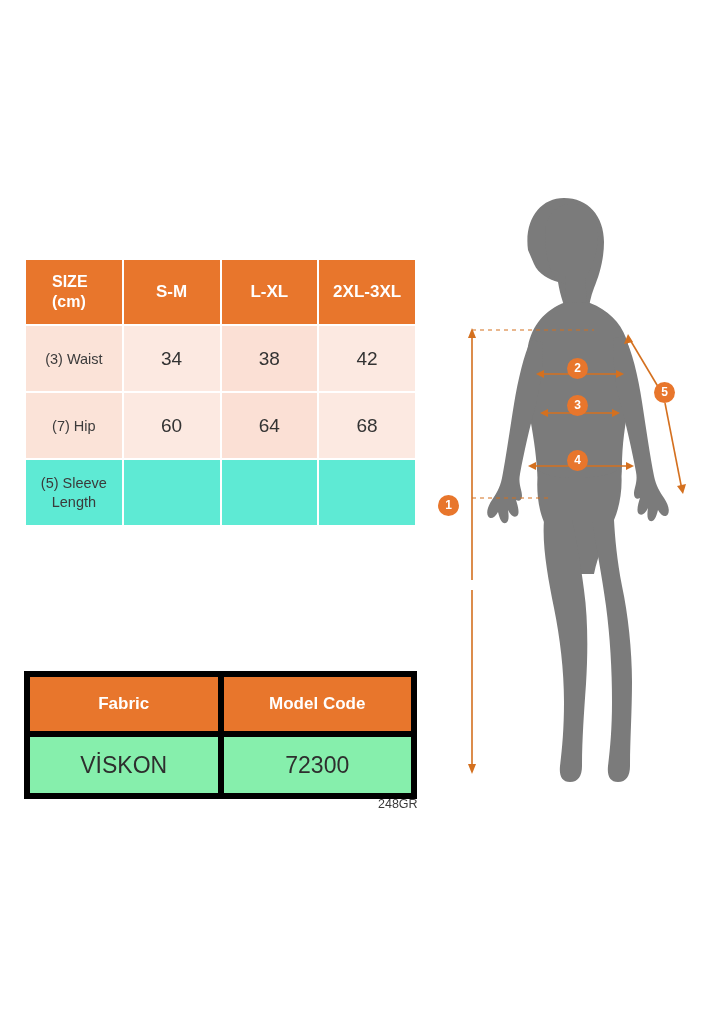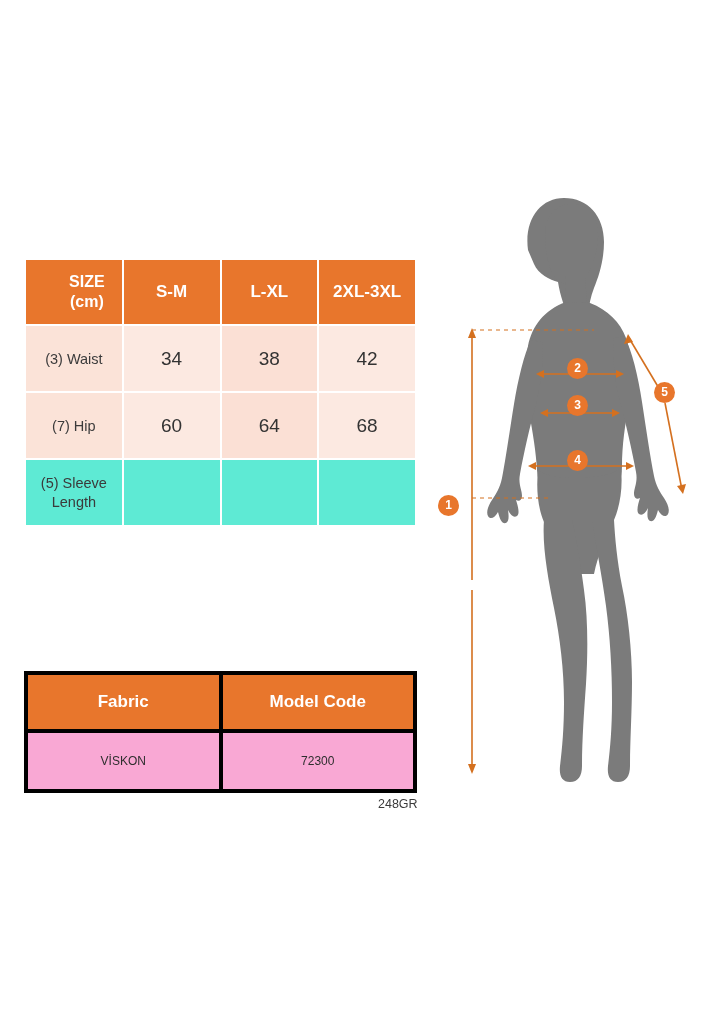--- a/index.html
+++ b/index.html
@@ -37,21 +37,21 @@
   }
 
   .hdr {
     background: #e8762c;
     color: #ffffff;
     font-weight: bold;
     font-size: 17px;
     height: 64px;
   }
   .hdr.size-label {
-    text-align: center;
+    text-align: left;
     padding-left: 26px;
     font-size: 16px;
     line-height: 20px;
   }
 
   .row-label {
     background: #fbe3d8;
     color: #3b3b3b;
     font-size: 14.5px;
     height: 65px;
@@ -78,36 +78,36 @@
   
   .fabric-table {
     position: absolute;
     left: 24px;
     top: 671px;
     width: 393px;
     border-collapse: collapse;
     table-layout: fixed;
   }
   .fabric-table td {
-    border: 4px solid #000000;
+    border: 6px solid #000000;
     padding: 0;
     text-align: center;
     vertical-align: middle;
   }
   .fabric-hdr {
     background: #e8762c;
     color: #ffffff;
     font-weight: bold;
     font-size: 17px;
     height: 54px;
   }
   .fabric-val {
-    background: #f9a8d4;
+    background: #86efac;
     color: #2e2e2e;
-    font-size: 12px;
+    font-size: 23px;
     height: 56px;
   }
 
   .weight-note {
     position: absolute;
     left: 378px;
     top: 797px;
     font-size: 12.5px;
     color: #3b3b3b;
   }

